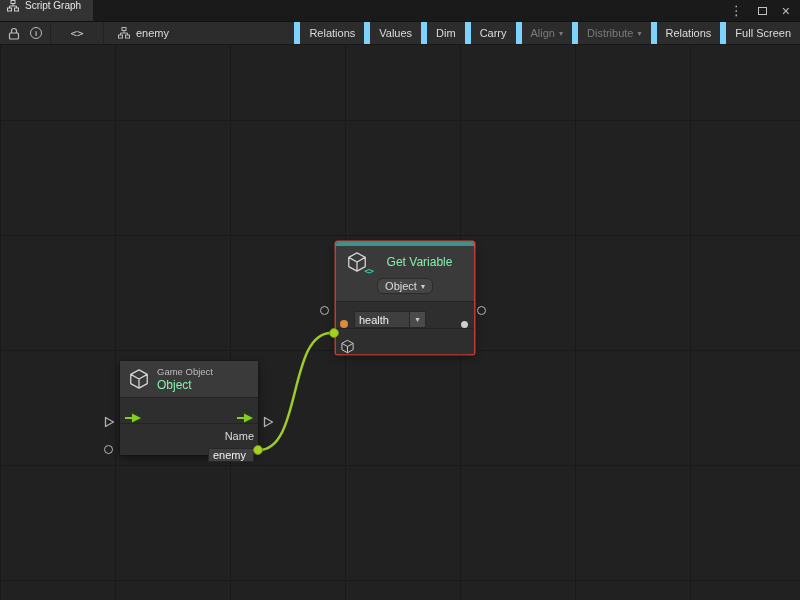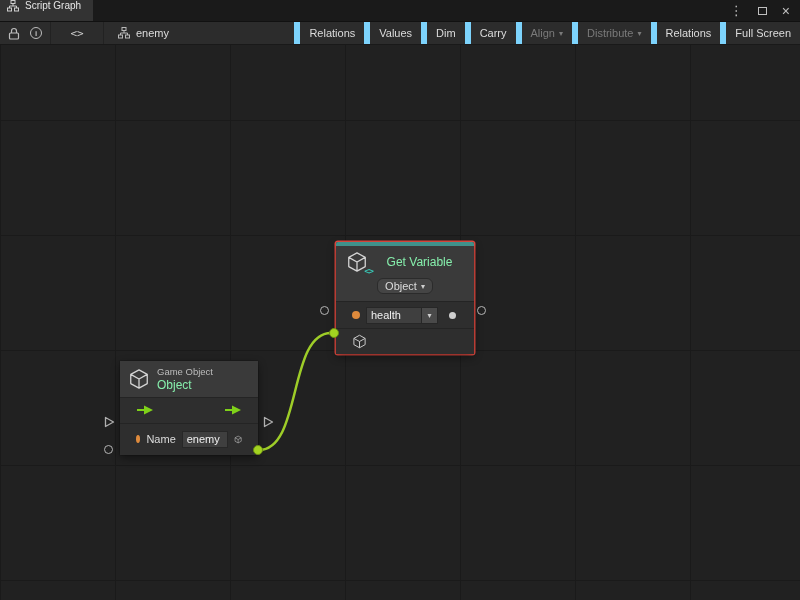--- a/index.html
+++ b/index.html
@@ -46,21 +46,21 @@
   .wire-layer { position:absolute; inset:0; pointer-events:none; }
 
   
   .node { position:absolute; width:138px; background:#2e2e2e; border-radius:2px;
           box-shadow:0 3px 8px rgba(0,0,0,.45), 0 0 0 1px #1c1c1c; color:#e2e2e2; }
   .node.selected { box-shadow:0 3px 8px rgba(0,0,0,.45), 0 0 0 1.5px #e84c42; }
   .node-strip { height:4px; background:#3f918b; border-radius:2px 2px 0 0; }
   .node-header { background:#3a3a3a; display:flex; align-items:center; gap:7px; padding:5px 8px; }
   .node-title { font-size:12px; color:#86efac; }
   .node-sub { font-size:9.5px; color:#bdbdbd; line-height:1.25; }
-  .node-row { position:relative; display:flex; align-items:center; gap:6px; padding:0 16px;
+  .node-row { position:relative; display:flex; align-items:flex-end; gap:6px; padding:0 4px;
               border-top:1px solid #242424; background:#2e2e2e; }
   .cube-wrap { position:relative; display:inline-flex; }
   .cube-code { position:absolute; right:-5px; bottom:-3px; font-size:9px; font-weight:bold;
                color:#39c6b5; font-family:"DejaVu Sans Mono", monospace; letter-spacing:-1px; }
   .dropdown { display:inline-flex; align-items:center; gap:4px; background:#454545;
               border:1px solid #2b2b2b; border-radius:6px; padding:1px 7px;
               font-size:11px; color:#dcdcdc; }
   .dropdown .caret { font-size:8px; color:#cfcfcf; }
   .nfield { background:#3f3f3f; border:1px solid #272727; color:#f0f0f0; font-size:11px;
             height:17px; padding:0 4px; font-family:"Liberation Sans", sans-serif; }
@@ -173,21 +173,21 @@
       <div class="node-row" style="height:26px; justify-content:space-between;">
         <svg width="18" height="10" viewBox="0 0 18 10">
           <path d="M1 5 H9" stroke="#7fd119" stroke-width="2"></path>
             <path d="M8 0.5 L17 5 L8 9.5 Z" fill="#7fd119"></path>
         </svg>
         <svg width="18" height="10" viewBox="0 0 18 10">
           <path d="M1 5 H9" stroke="#7fd119" stroke-width="2"></path>
             <path d="M8 0.5 L17 5 L8 9.5 Z" fill="#7fd119"></path>
         </svg>
       </div>
-      <div class="node-row" style="height:32px;">
+      <div class="node-row" style="height:32px;flex-direction:column;">
         <span class="dot dot-orange"></span>
         <span class="lbl">Name</span>
         <input class="nfield" style="width: 46px;" value="enemy">
         <svg width="15" height="15" viewBox="0 0 24 24" style="margin-left:auto;">
           <path d="M12 2 L21 7 L12 12 L3 7 Z M3 7 V17 L12 22 V12 M21 7 V17 L12 22" fill="none" stroke="#c8c8c8" stroke-width="1.6" stroke-linejoin="round"></path>
         </svg>
       </div>
     </div>
 
     <svg class="port-tri" style="left:104px; top:371px;" width="11" height="12" viewBox="0 0 11 12">

